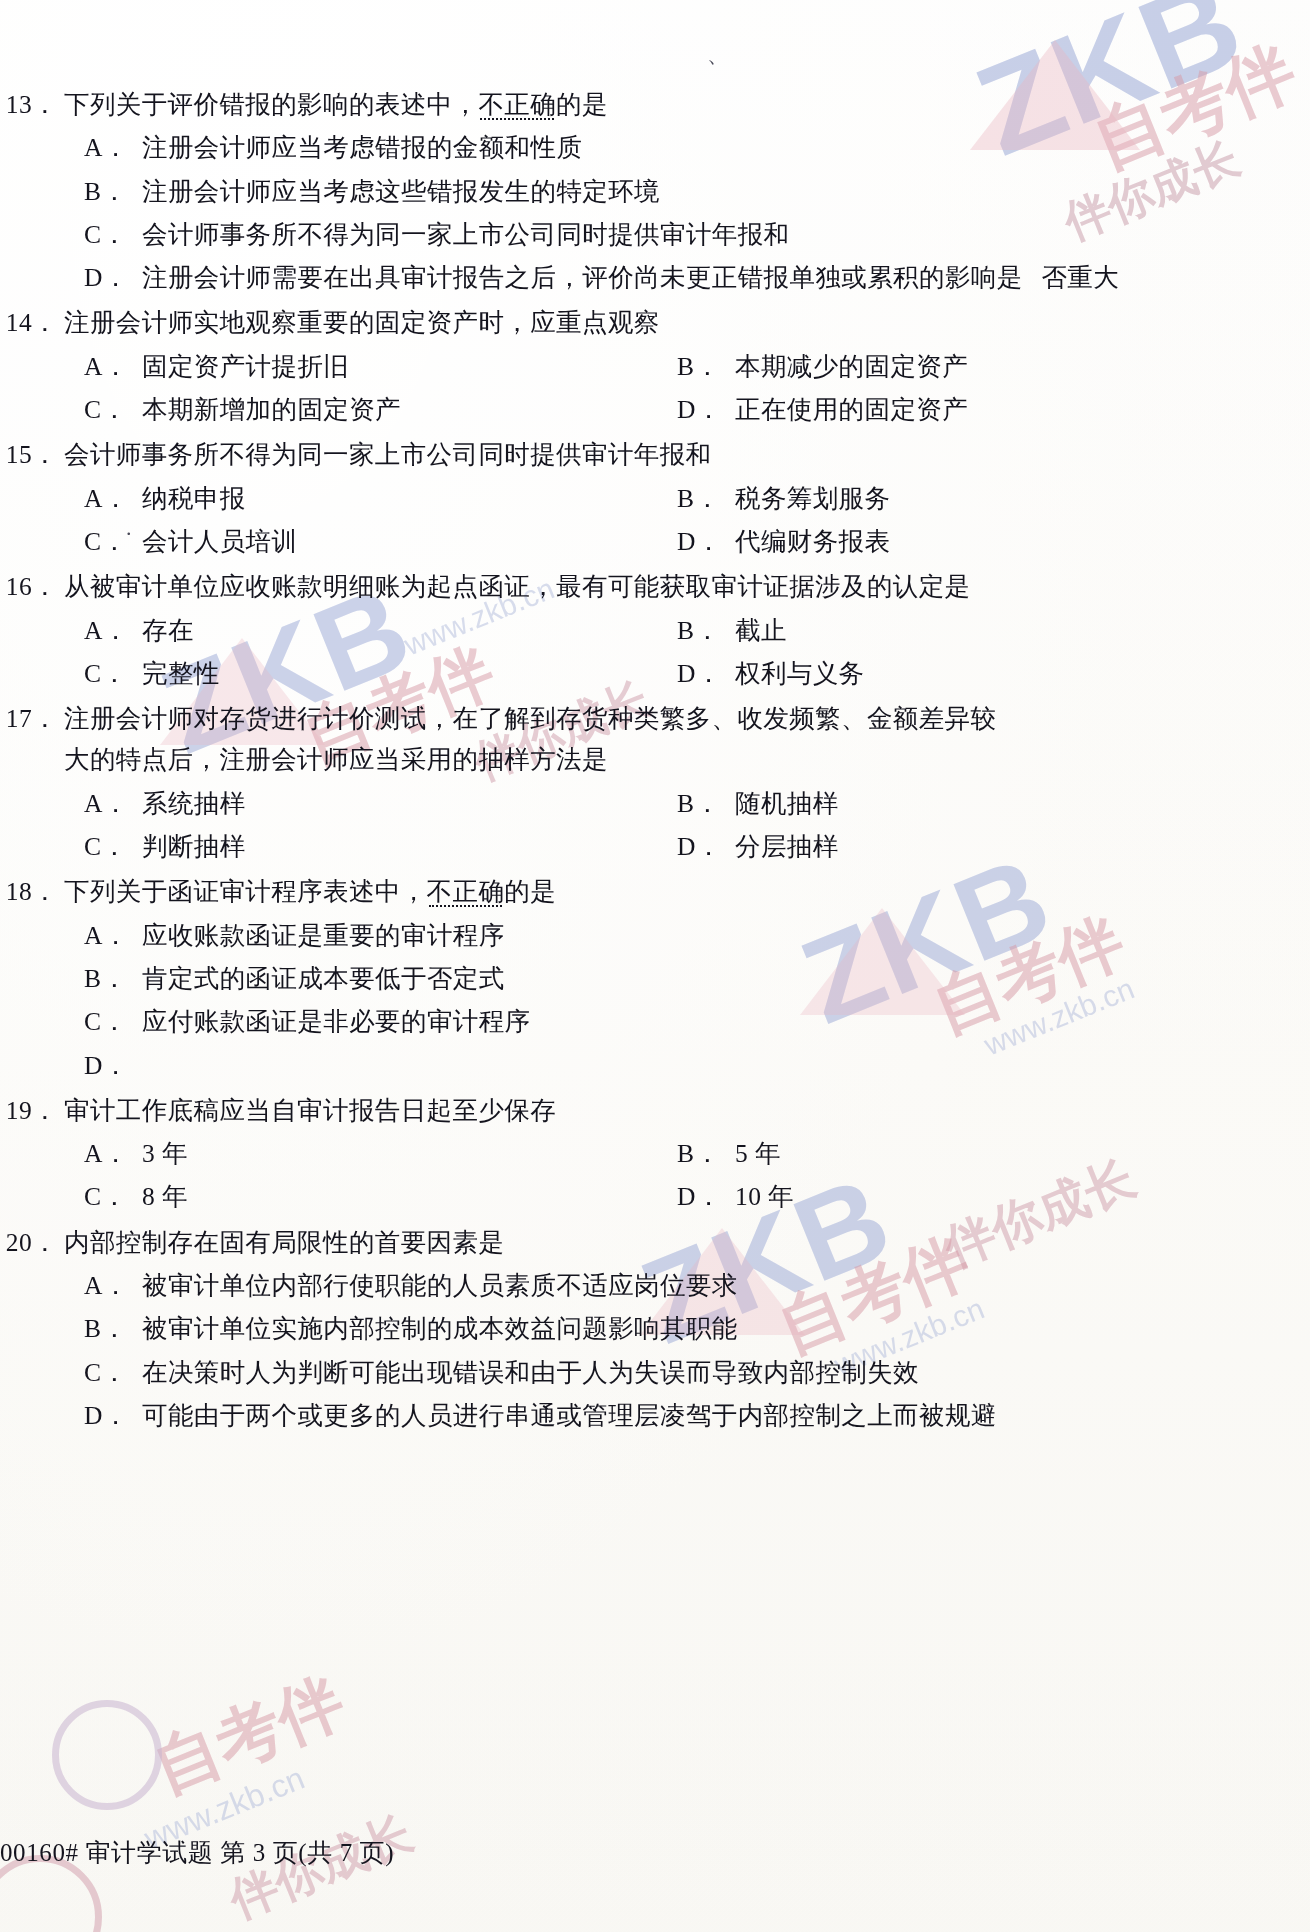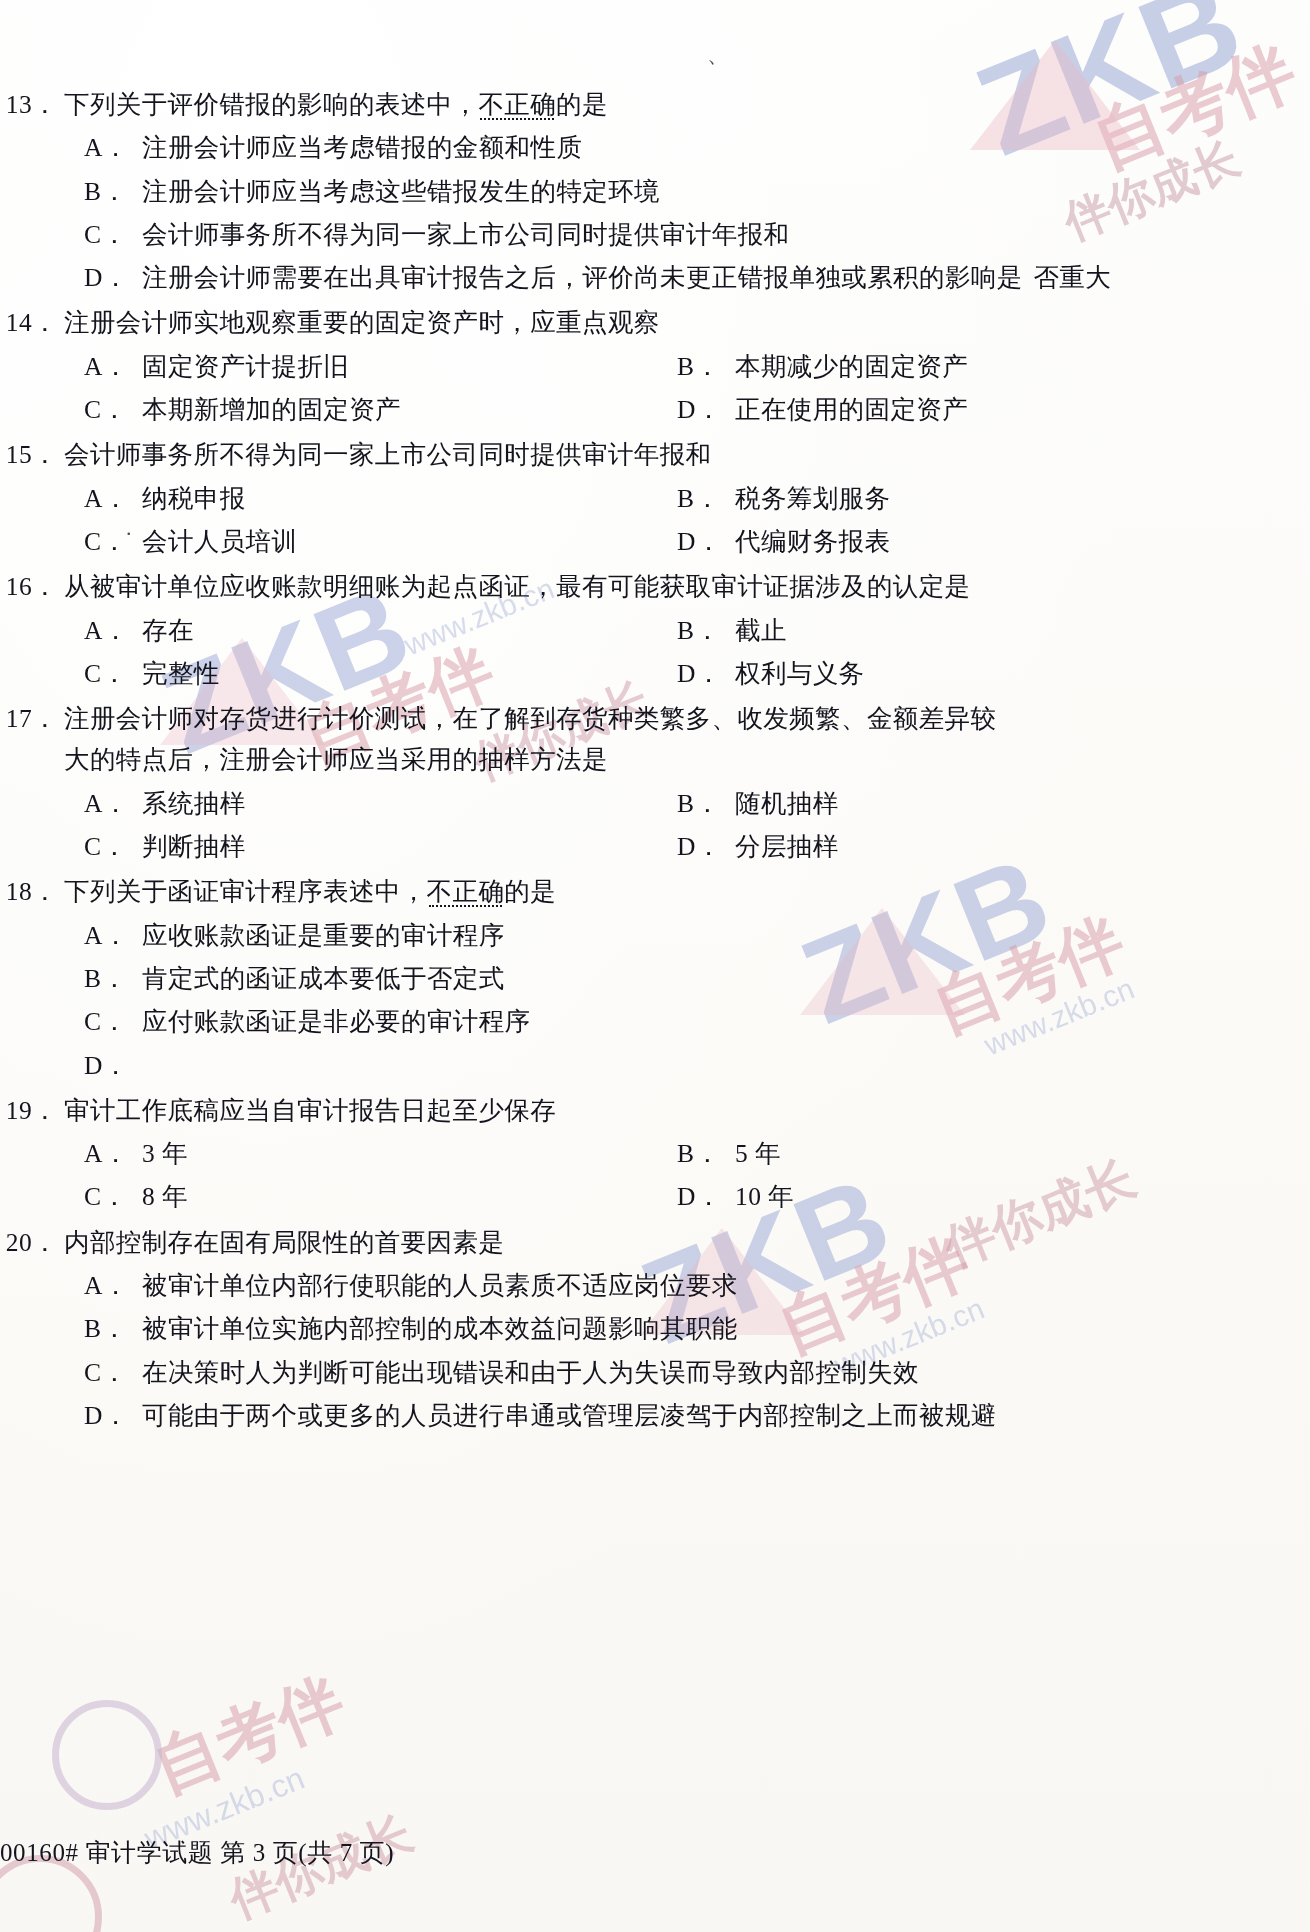--- a/index.html
+++ b/index.html
@@ -237,21 +237,21 @@
           <div class="opt">
             <span class="opt-label">C．</span>
             <span class="opt-text">会计师事务所不得为同一家上市公司同时提供审计年报和</span>
           </div>
         </div>
         <div class="opt-row single">
           <div class="opt">
             <span class="opt-label">D．</span>
             <span class="opt-text">
               <span>注册会计师需要在出具审计报告之后，评价尚未更正错报单独或累积的影响是</span>
-              <span class="cont" style="margin-left:4px;">否重大</span>
+              <span class="cont" style="margin-left:12px;">否重大</span>
             </span>
           </div>
         </div>
       </div>
     </div>
 
     <div class="question">
       <div class="q-line">
         <div class="q-num">14．</div>
         <div class="q-text">注册会计师实地观察重要的固定资产时，应重点观察</div>

